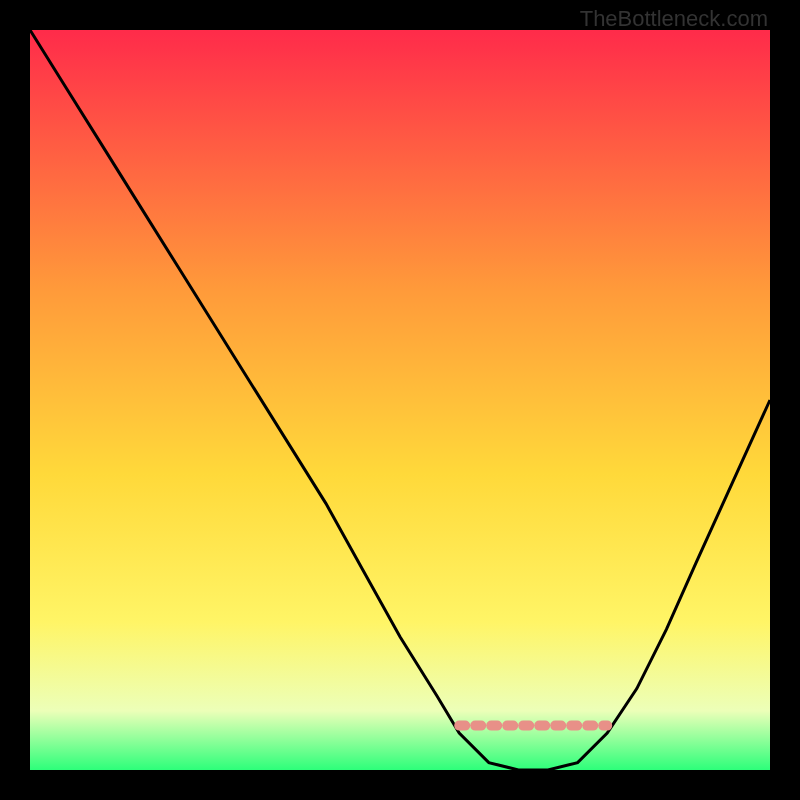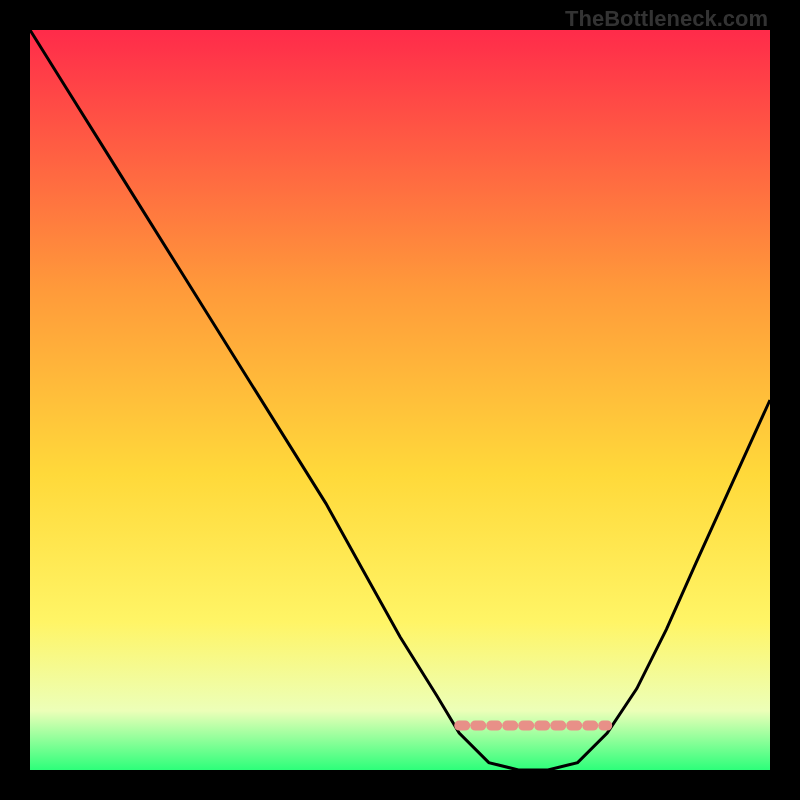--- a/index.html
+++ b/index.html
@@ -10,21 +10,21 @@
     height: 800px;
     position: relative;
     font-family: Arial, sans-serif;
   }
   .watermark {
     position: absolute;
     top: 6px;
     right: 32px;
     color: #333;
     font-size: 22px;
-    font-weight: bold;
+    font-weight: normal;
     z-index: 10;
   }
   .chart-container {
     position: absolute;
     left: 30px;
     top: 30px;
     width: 740px;
     height: 740px;
   }
   svg {

